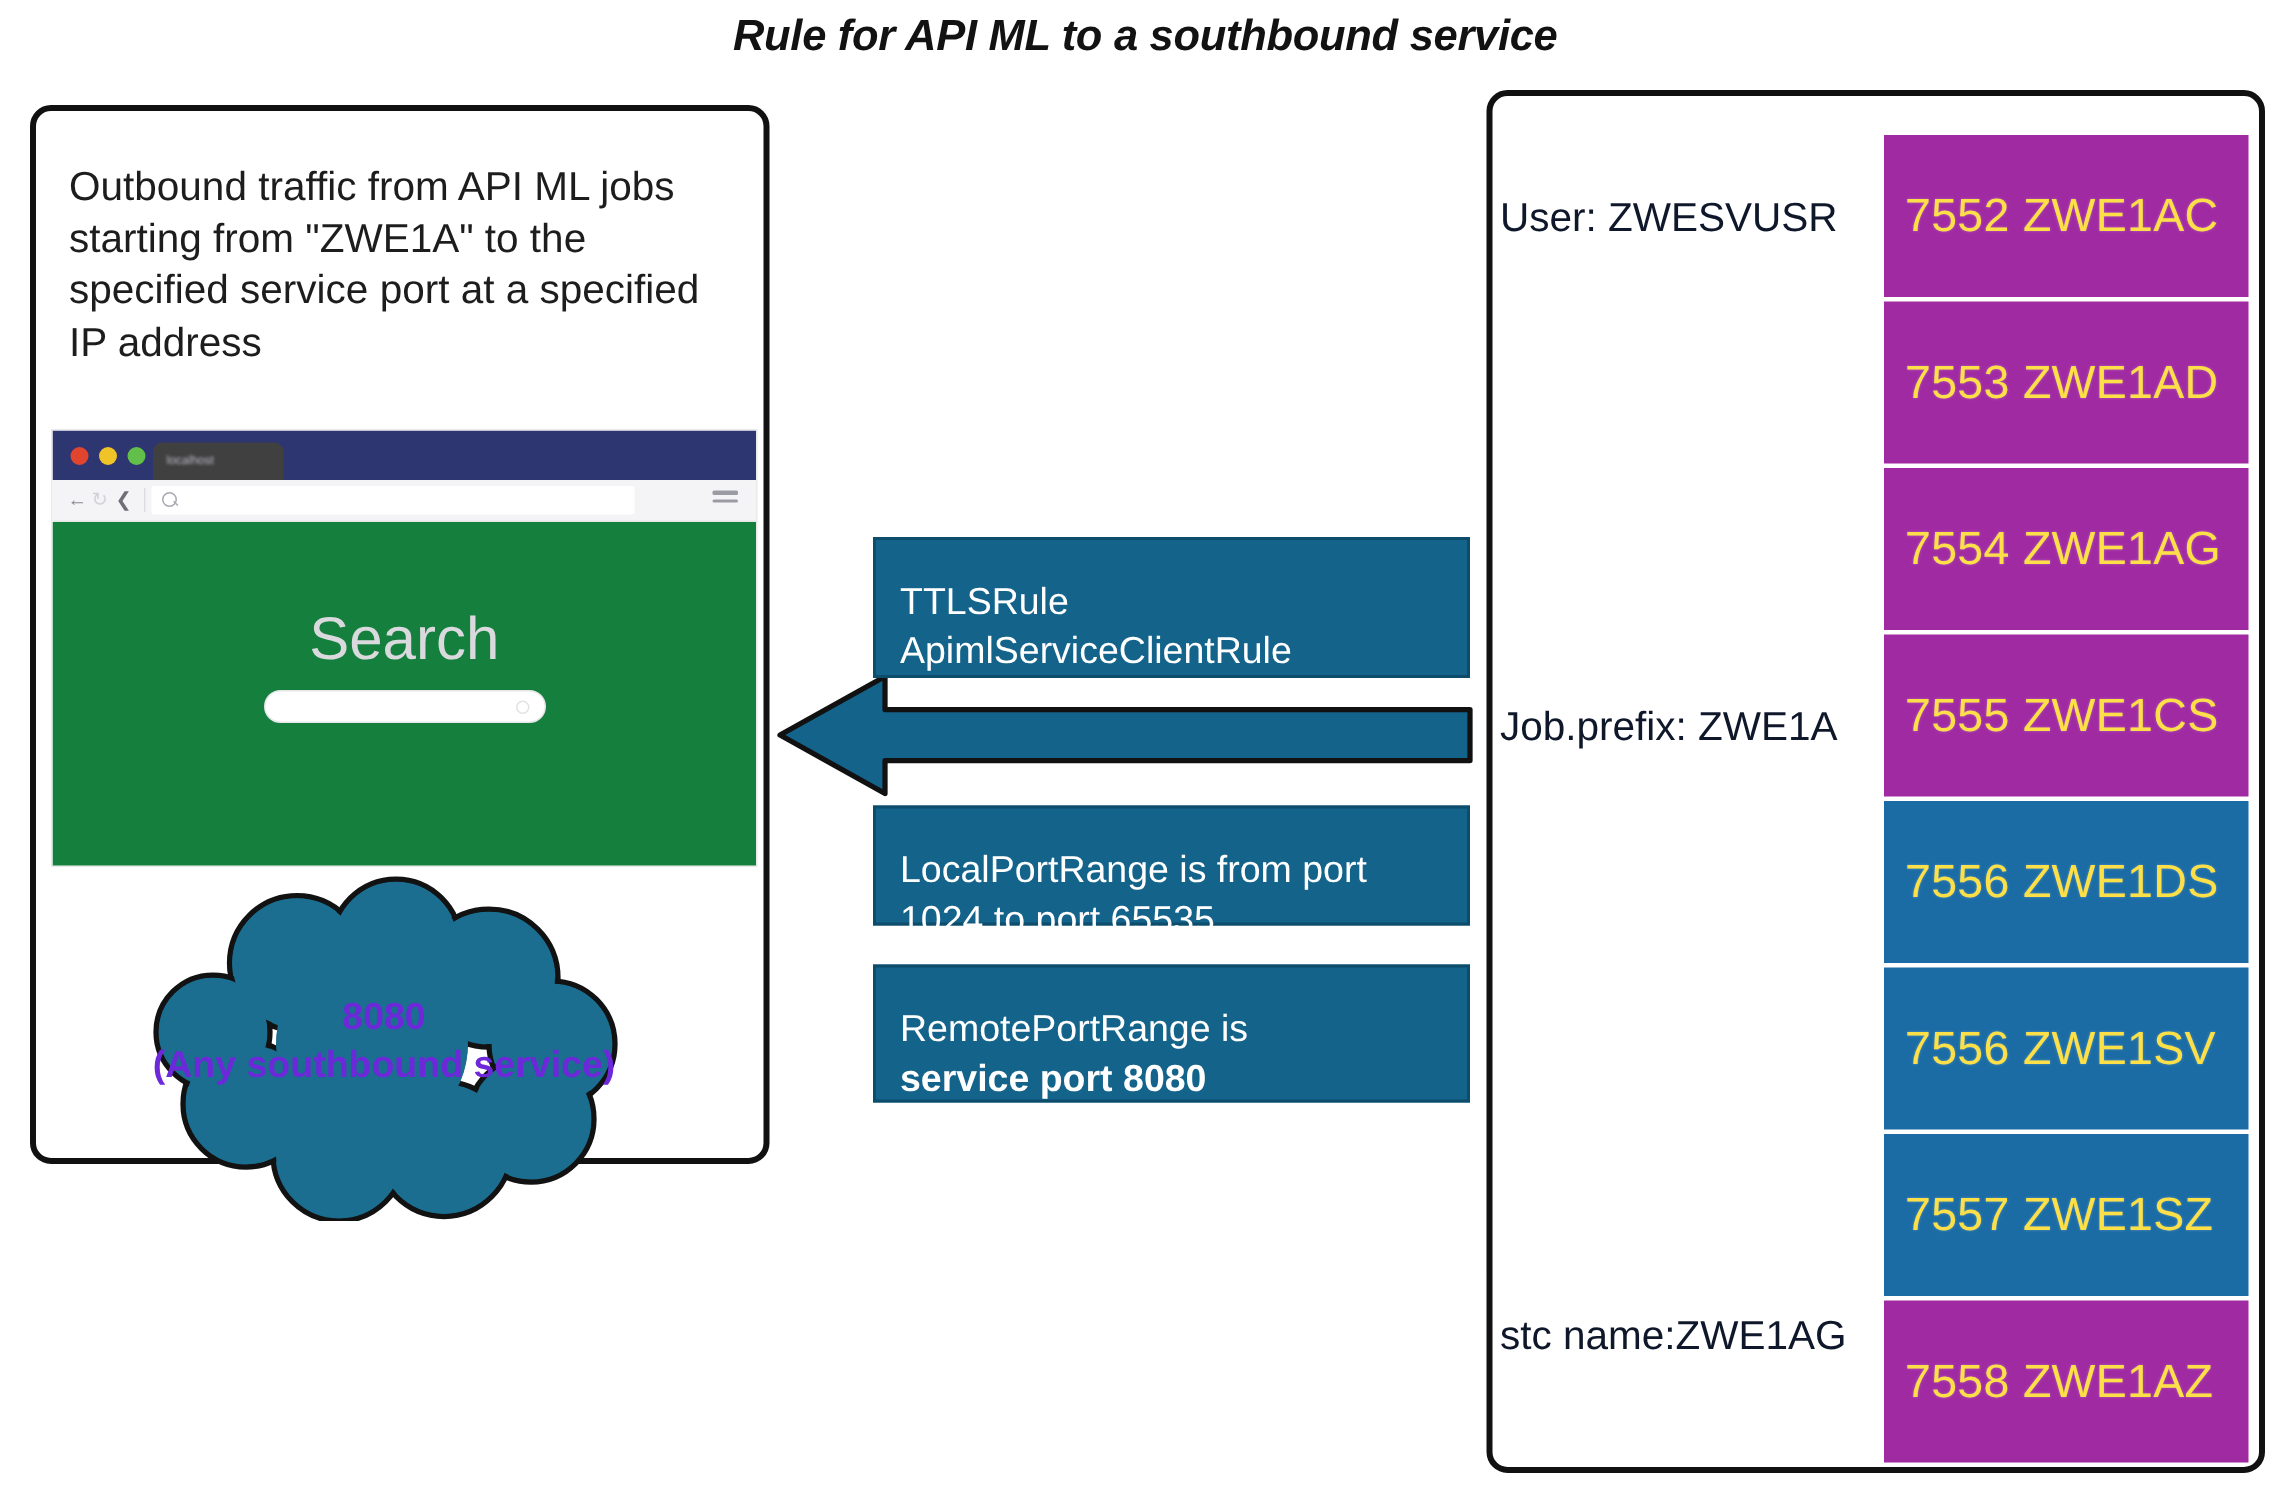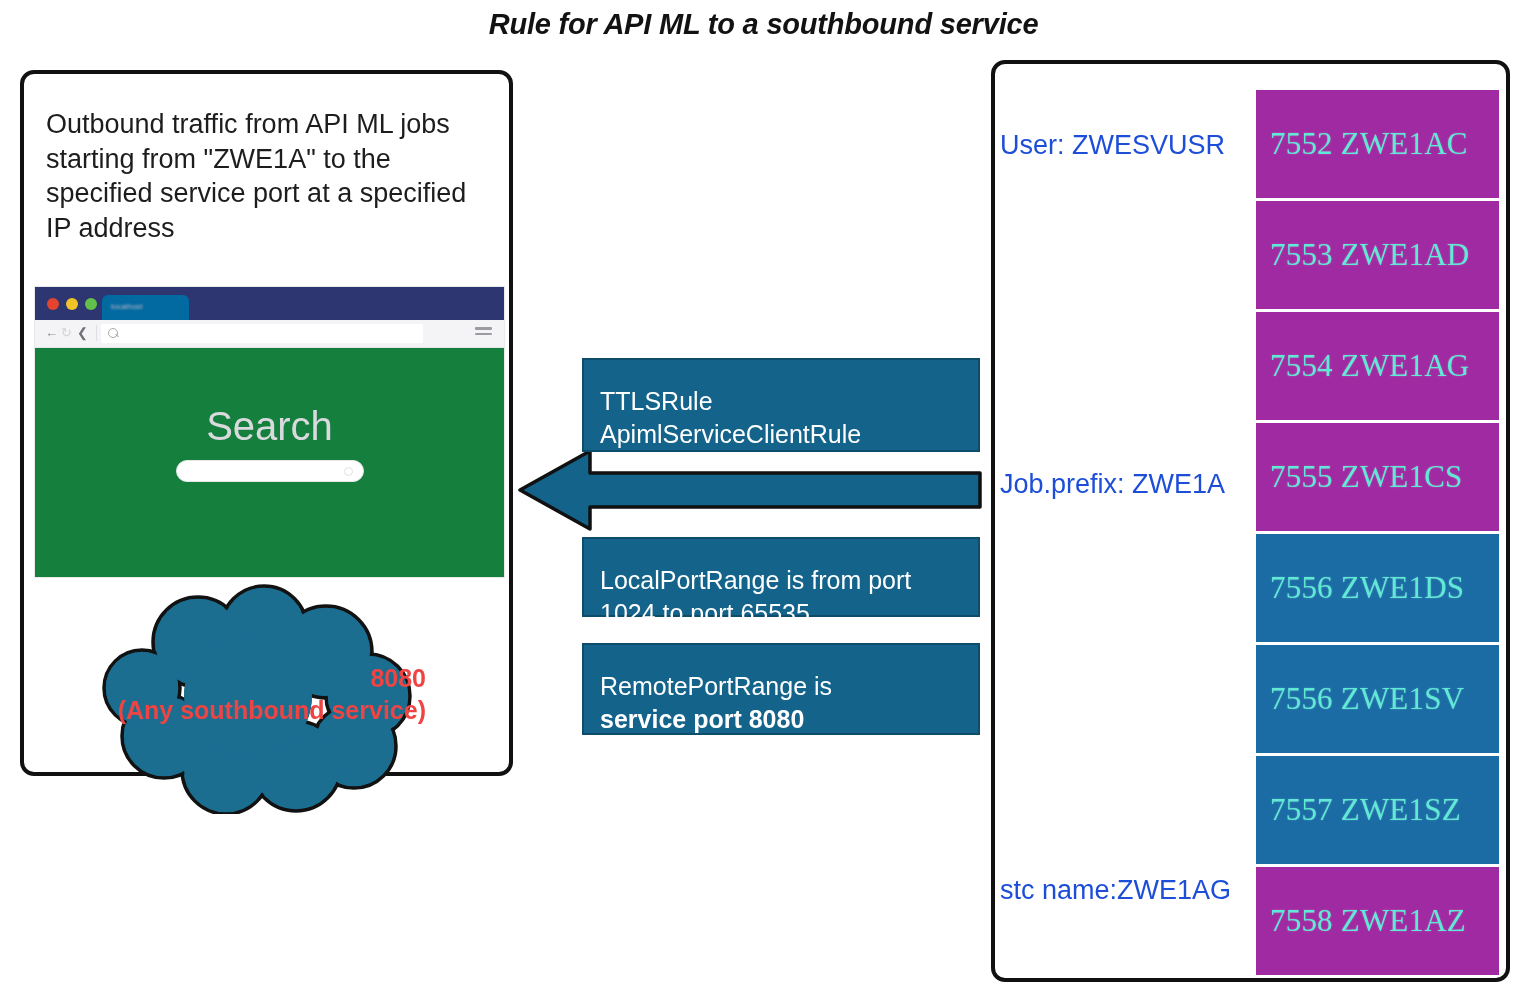--- a/index.html
+++ b/index.html
@@ -89,21 +89,21 @@
   #dot-red    { left: 12px; background: #e2452e; }
   #dot-yellow { left: 31px; background: #f0c328; }
   #dot-green  { left: 50px; background: #62c04a; }
 
   #browser-tab {
     position: absolute;
     left: 67px;
     top: 8px;
     width: 87px;
     height: 25px;
-    background: #0369a1;
+    background: #404040;
     border-radius: 6px 6px 0 0;
     overflow: hidden;
   }
   #browser-tab-label {
     display: block;
     margin: 7px 0 0 9px;
     font-size: 8px;
     color: #b9b9c4;
     white-space: nowrap;
     filter: blur(0.9px);
@@ -213,22 +213,22 @@
     top: 510px;
     width: 340px;
     height: 230px;
   }
   #cloud-wrap svg { display: block; width: 340px; height: 230px; }
   #cloud-label {
     position: absolute;
     left: 0;
     top: 78px;
     width: 340px;
-    text-align: right;
-    color: #ef4444;
+    text-align: center;
+    color: #6d28d9;
     font-size: 25px;
     font-weight: bold;
     line-height: 1.28;
     pointer-events: none;
     white-space: nowrap;
   }
 
   
   #flow-arrow {
     position: absolute;
@@ -252,46 +252,45 @@
   }
   #banner-ttlsrule  { left: 582px; top: 358px; width: 398px; height: 94px; }
   #banner-localport { left: 582px; top: 537px; width: 398px; height: 80px; }
   #banner-remoteport{ left: 582px; top: 643px; width: 398px; height: 92px; }
   .rule-banner .strong { font-weight: bold; }
 
   
   .right-label {
     position: absolute;
     font-size: 27px;
-    color: #1d4ed8;
+    color: #0f172a;
     white-space: nowrap;
   }
   #label-user      { left: 1000px; top: 130px; }
   #label-jobprefix { left: 1000px; top: 469px; }
   #label-stcname   { left: 1000px; top: 875px; }
 
   
   #port-tiles {
     position: absolute;
     left: 1256px;
     top: 90px;
     width: 243px;
   }
   .port-tile {
     height: 108px;
     margin-bottom: 3px;
     box-sizing: border-box;
     display: flex;
     align-items: center;
     padding-left: 14px;
-    color: #5eead4;
+    color: #fde047;
     font-size: 31px;
     letter-spacing: 0.2px;
     text-shadow: 0 0 2px rgba(255,255,255,0.28);
-    font-family: Liberation Serif, serif;
   }
   .port-tile.purple { background: #a02aa2; }
   .port-tile.blue   { background: #1b6ca5; }
 </style>
 </head>
 <body>
 
 <div id="page-title">Rule for API ML to a southbound service</div>
 
 <div class="panel" id="left-panel">

